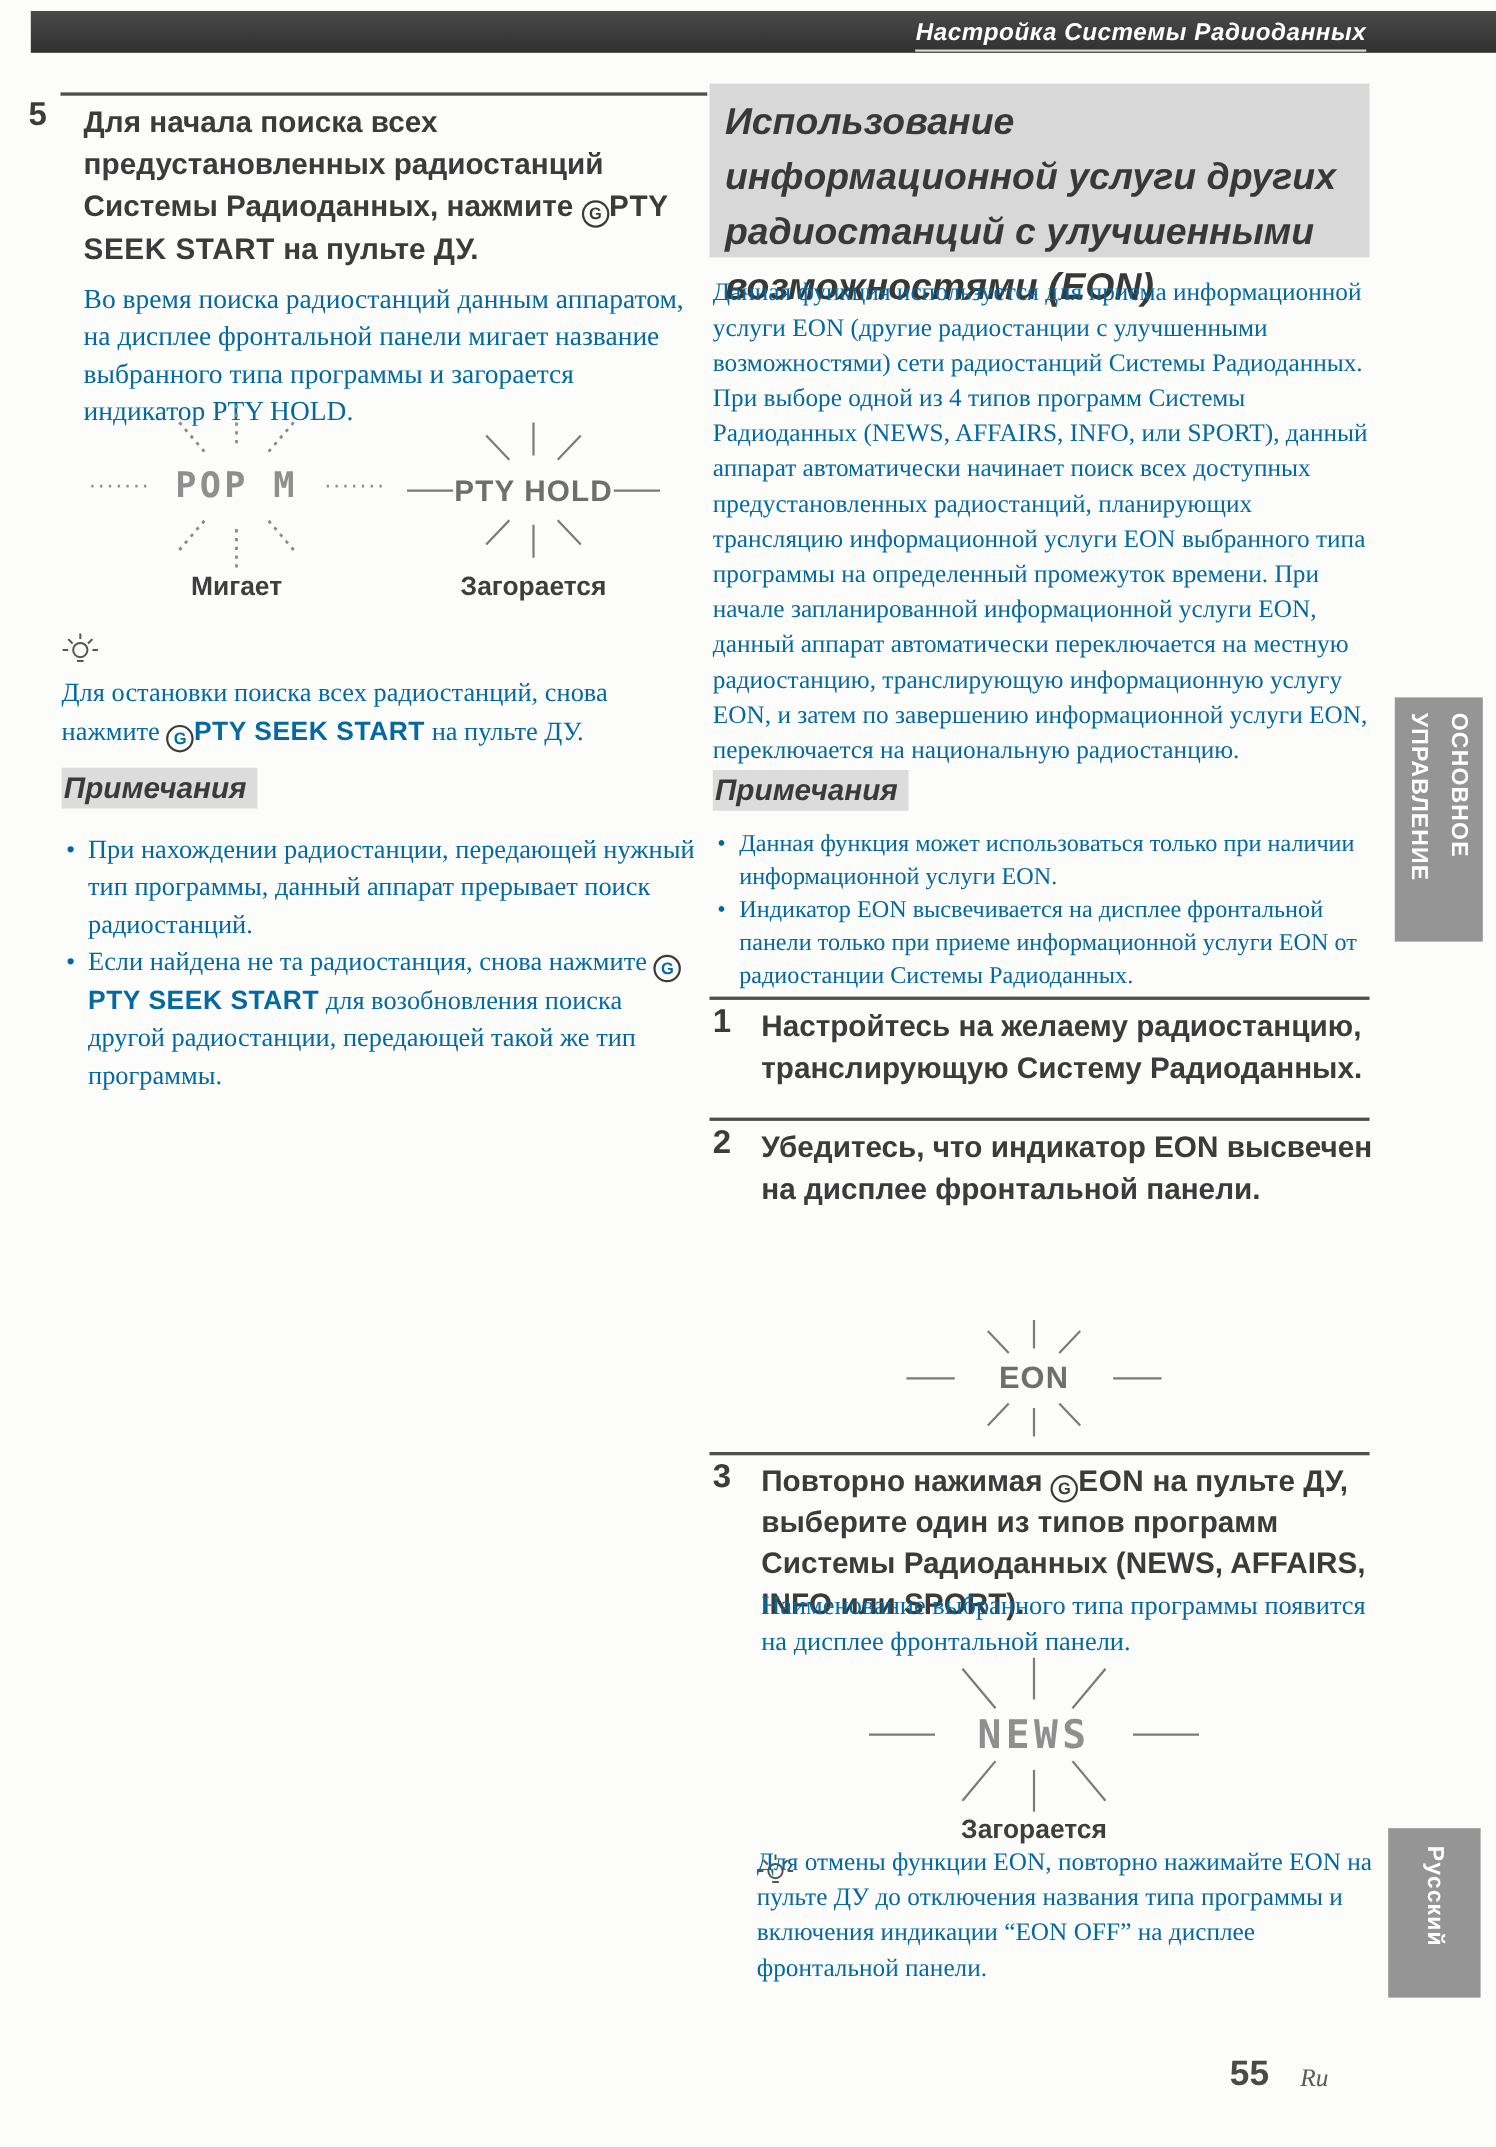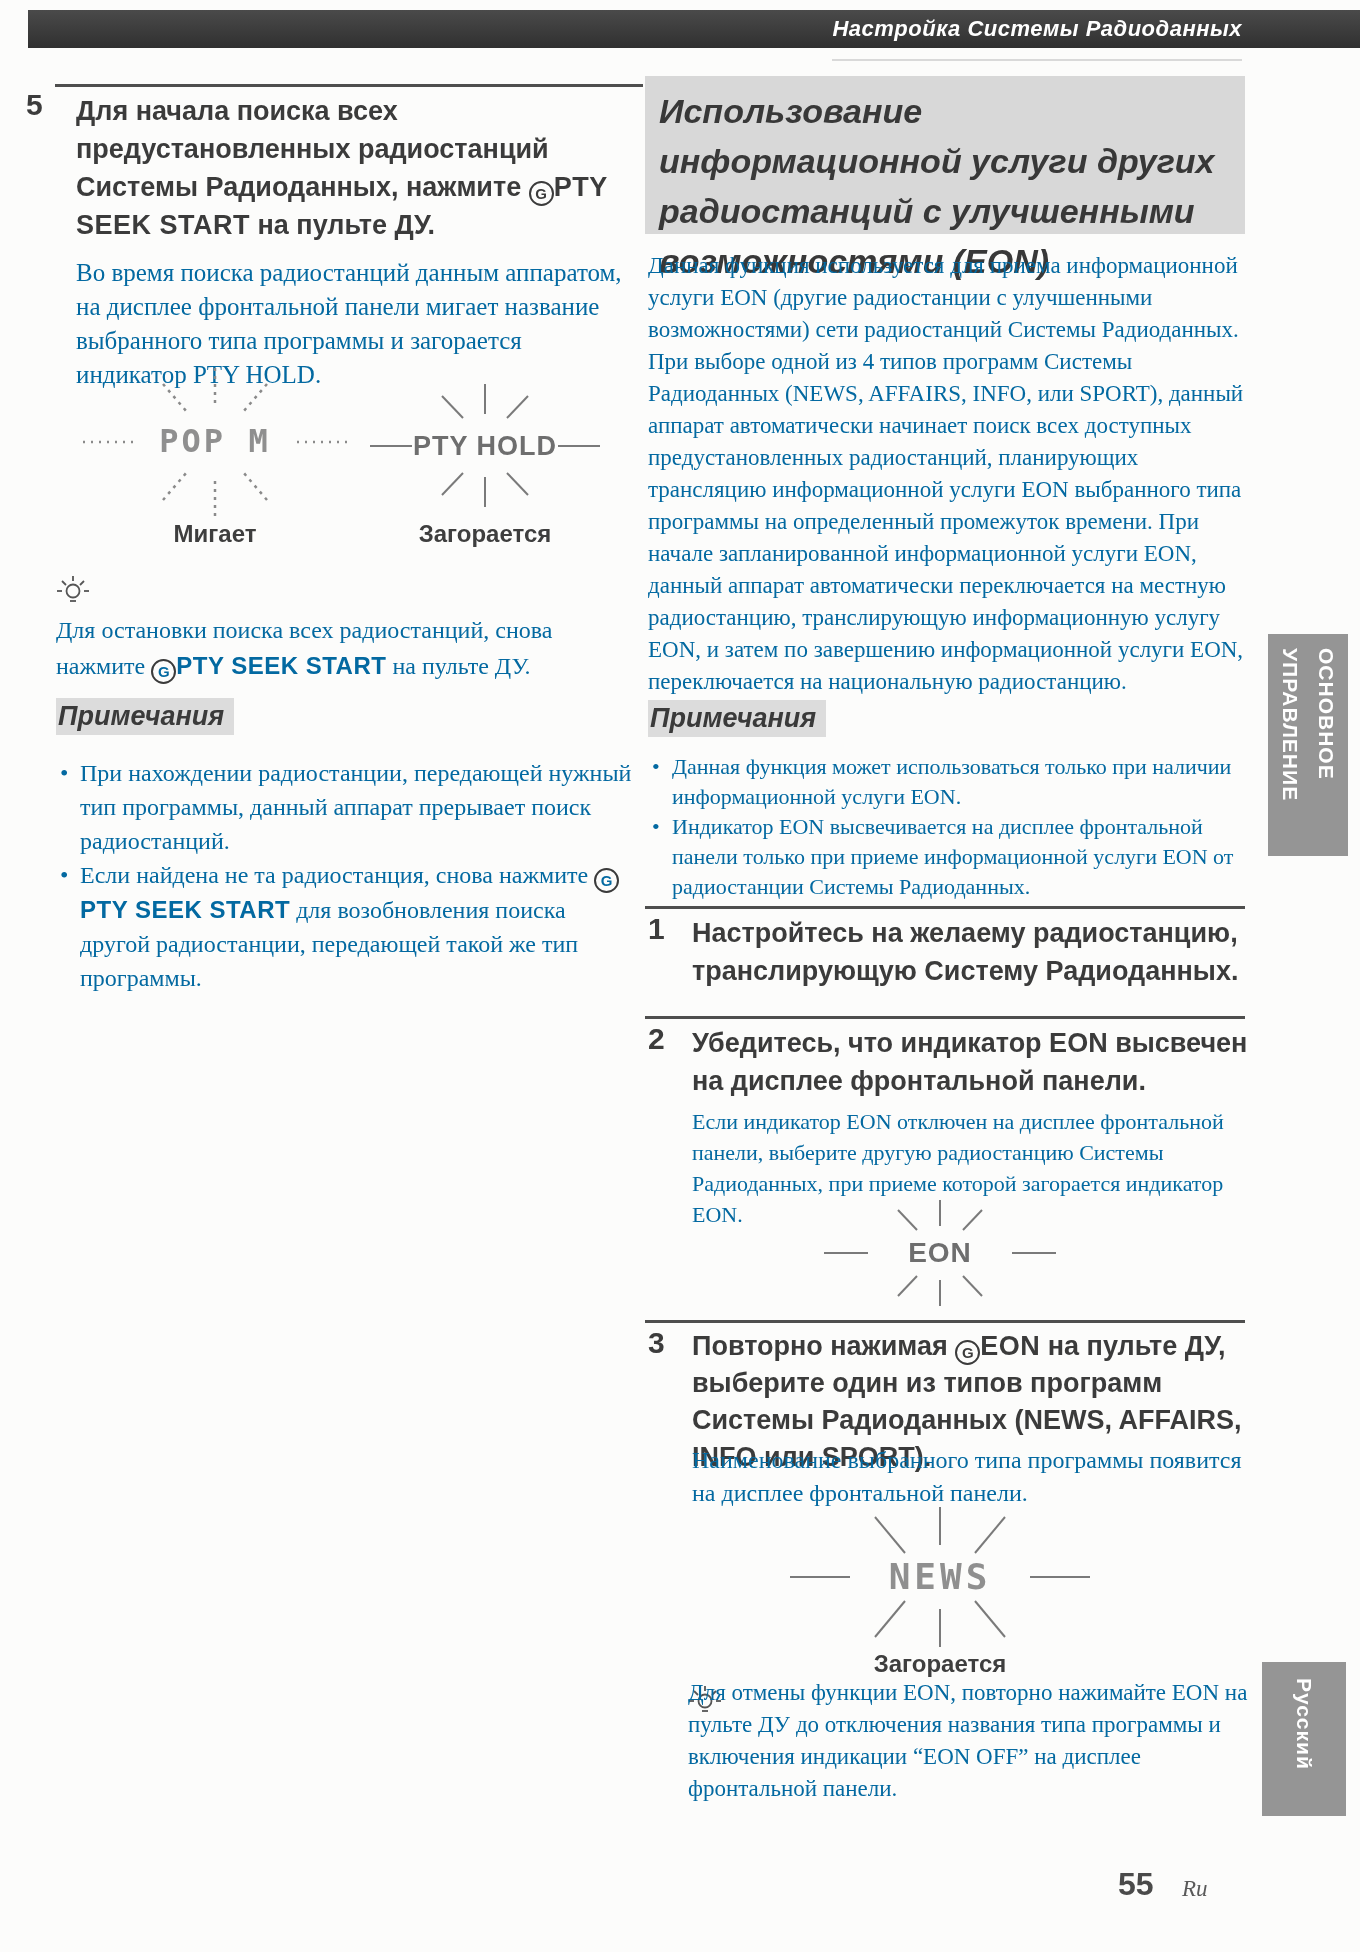--- a/index.html
+++ b/index.html
@@ -10,21 +10,21 @@
     font-family:"Liberation Sans", sans-serif; color:#3c3c3c;
   }
   
   .topbar {
     position:absolute; left:28px; top:10px; width:1332px; height:38px;
     background:linear-gradient(180deg,#4a4a4a 0%,#303030 100%);
   }
   .topbar-title {
     position:absolute; right:118px; top:6px;
     color:#fff; font-weight:bold; font-style:italic; font-size:22px;
-    border-bottom:2px solid #d9d9d9; padding-bottom:17px; letter-spacing:0.5px;
+    border-bottom:2px solid #d9d9d9; padding-bottom:3px; letter-spacing:0.5px;
   }
   
   .rule { position:absolute; height:3px; background:#4e4e4e; }
   .step-num { position:absolute; font-weight:bold; font-size:30px; color:#3c3c3c; }
   .step-title { position:absolute; font-weight:bold; font-size:27px; line-height:38px; color:#3b3b3b; }
   .serif { font-family:"Liberation Serif", serif; color:#0369a1; }
   
   .circ-g {
     display:inline-block; width:25px; height:25px; border:2px solid #3b3b3b; border-radius:50%;
     font-size:15px; font-weight:bold; line-height:21px; text-align:center; vertical-align:-3px;
@@ -149,21 +149,20 @@
     <li><span class="dot">•</span><span>Индикатор EON высвечивается на дисплее фронтальной панели только при приеме информационной услуги EON от радиостанции Системы Радиоданных.</span></li>
   </ul>
 
   <div class="rule" style="left:645px; top:906px; width:600px;"></div>
   <div class="step-num" style="left:648px; top:912px;">1</div>
   <div class="step-title" style="left:692px; top:914px; width:556px;">Настройтесь на желаему радиостанцию, транслирующую Систему Радиоданных.</div>
 
   <div class="rule" style="left:645px; top:1016px; width:600px;"></div>
   <div class="step-num" style="left:648px; top:1022px;">2</div>
   <div class="step-title" style="left:692px; top:1024px; width:556px;">Убедитесь, что индикатор EON высвечен на дисплее фронтальной панели.</div>
-  <div class="serif" style="position:absolute; left:692px; top:1106px; width:556px; font-size:22px; line-height:31px;">Если индикатор EON отключен на дисплее фронтальной панели, выберите другую радиостанцию Системы Радиоданных, при приеме которой загорается индикатор EON.</div>
 
   <div class="burst" style="left:810px; top:1196px; width:260px; height:115px;">
     <svg viewBox="0 0 260 115">
       <g stroke="#7a7a7a" stroke-width="2" fill="none">
         <line x1="130" y1="4" x2="130" y2="30"></line>
         <line x1="88" y1="14" x2="107" y2="34"></line>
         <line x1="172" y1="14" x2="153" y2="34"></line>
         <line x1="88" y1="100" x2="107" y2="80"></line>
         <line x1="172" y1="100" x2="153" y2="80"></line>
         <line x1="130" y1="110" x2="130" y2="84"></line>

